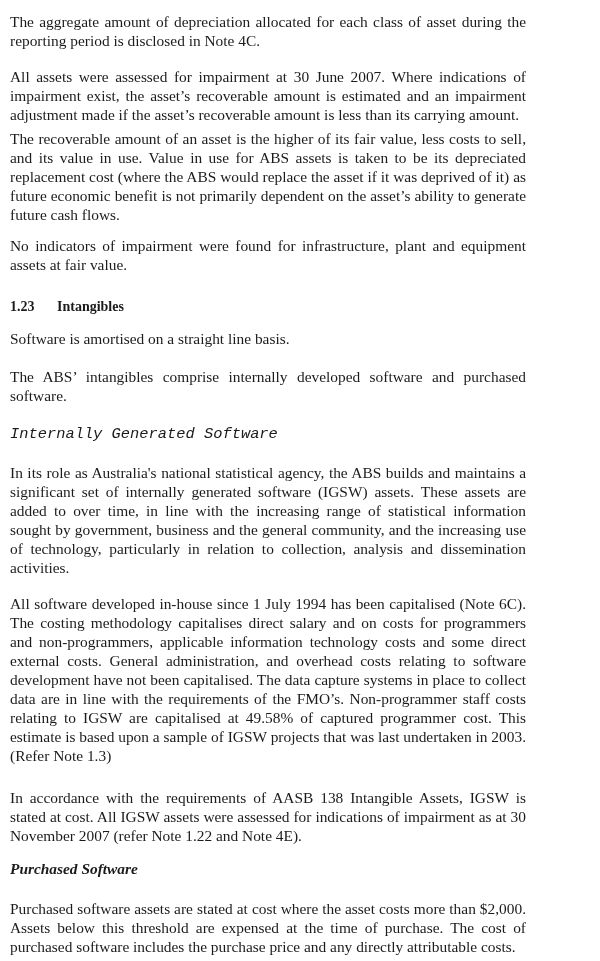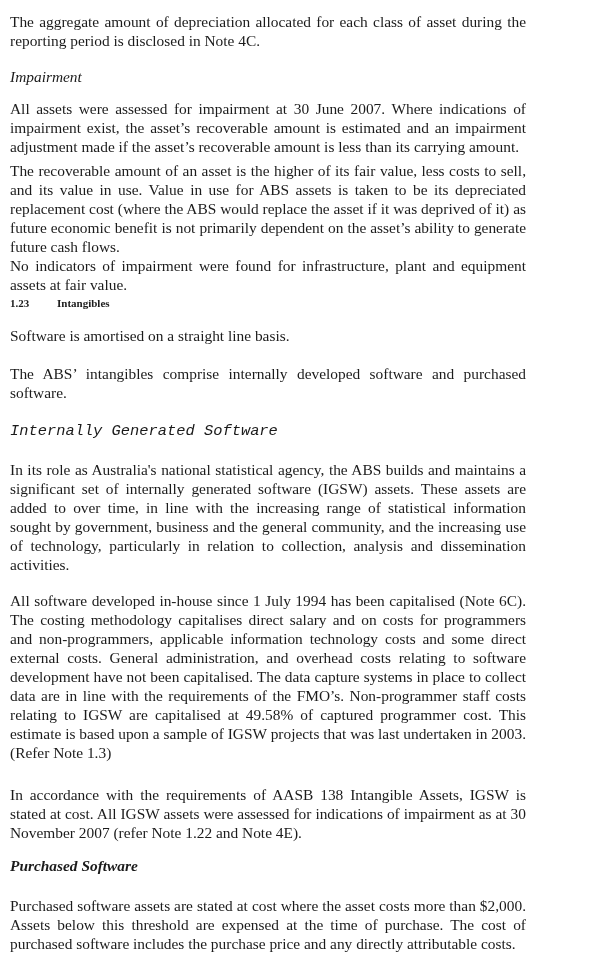--- a/index.html
+++ b/index.html
@@ -22,48 +22,47 @@
   .subhead {
     margin: 0;
     font-style: italic;
     font-weight: normal;
     font-size: 15.4px;
     line-height: 19px;
   }
   .sechead {
     margin: 0;
     font-weight: bold;
-    font-size: 11px;
+    font-size: 14px;
     line-height: 19px;
   }
   .secnum { display: inline-block; min-width: 47px; }
   
   .b0  { margin-bottom: 17px; }
   .b1  { margin-bottom: 13px; }
   .b2  { margin-bottom: 5px;  }
-  .b3  { margin-bottom: 0;  }
-  .b4  { }
+  .b3  { margin-bottom: 12px;  }
+  .b4  { margin-bottom: 23px; }
   .b5  { margin-bottom: 13px; }
   .b6  { margin-bottom: 20px; }
   .b7  { margin-bottom: 19px; }
   .b8  { margin-bottom: 19px; font-family: Liberation Mono, monospace; }
   .b9  { margin-bottom: 17px; }
   .b10 { margin-bottom: 23px; }
   .b11 { margin-bottom: 14px; }
   .b12 { margin-bottom: 21px; font-weight: bold; }
   .b13 { margin-bottom: 0; }
 </style>
 </head>
 <body>
 
 <div class="page">
 
   <p class="para b0">The aggregate amount of depreciation allocated for each class of asset during the reporting period is disclosed in Note 4C.</p>
 
-  <h3 class="subhead b1">Impairment</h3>
 
   <p class="para b2">All assets were assessed for impairment at 30 June 2007.  Where indications of impairment exist, the asset’s recoverable amount is estimated and an impairment adjustment made if the asset’s recoverable amount is less than its carrying amount.</p>
 
   <p class="para b3">The recoverable amount of an asset is the higher of its fair value, less costs to sell, and its value in use.  Value in use for ABS assets is taken to be its depreciated replacement cost (where the ABS would replace the asset if it was deprived of it) as future economic benefit is not primarily dependent on the asset’s ability to generate future cash flows.</p>
 
   <p class="para b4">No indicators of impairment were found for infrastructure, plant and equipment assets at fair value.</p>
 
   <h2 class="sechead b5">
     <span class="secnum">1.23</span><span class="sectitle">Intangibles</span>
   </h2>

